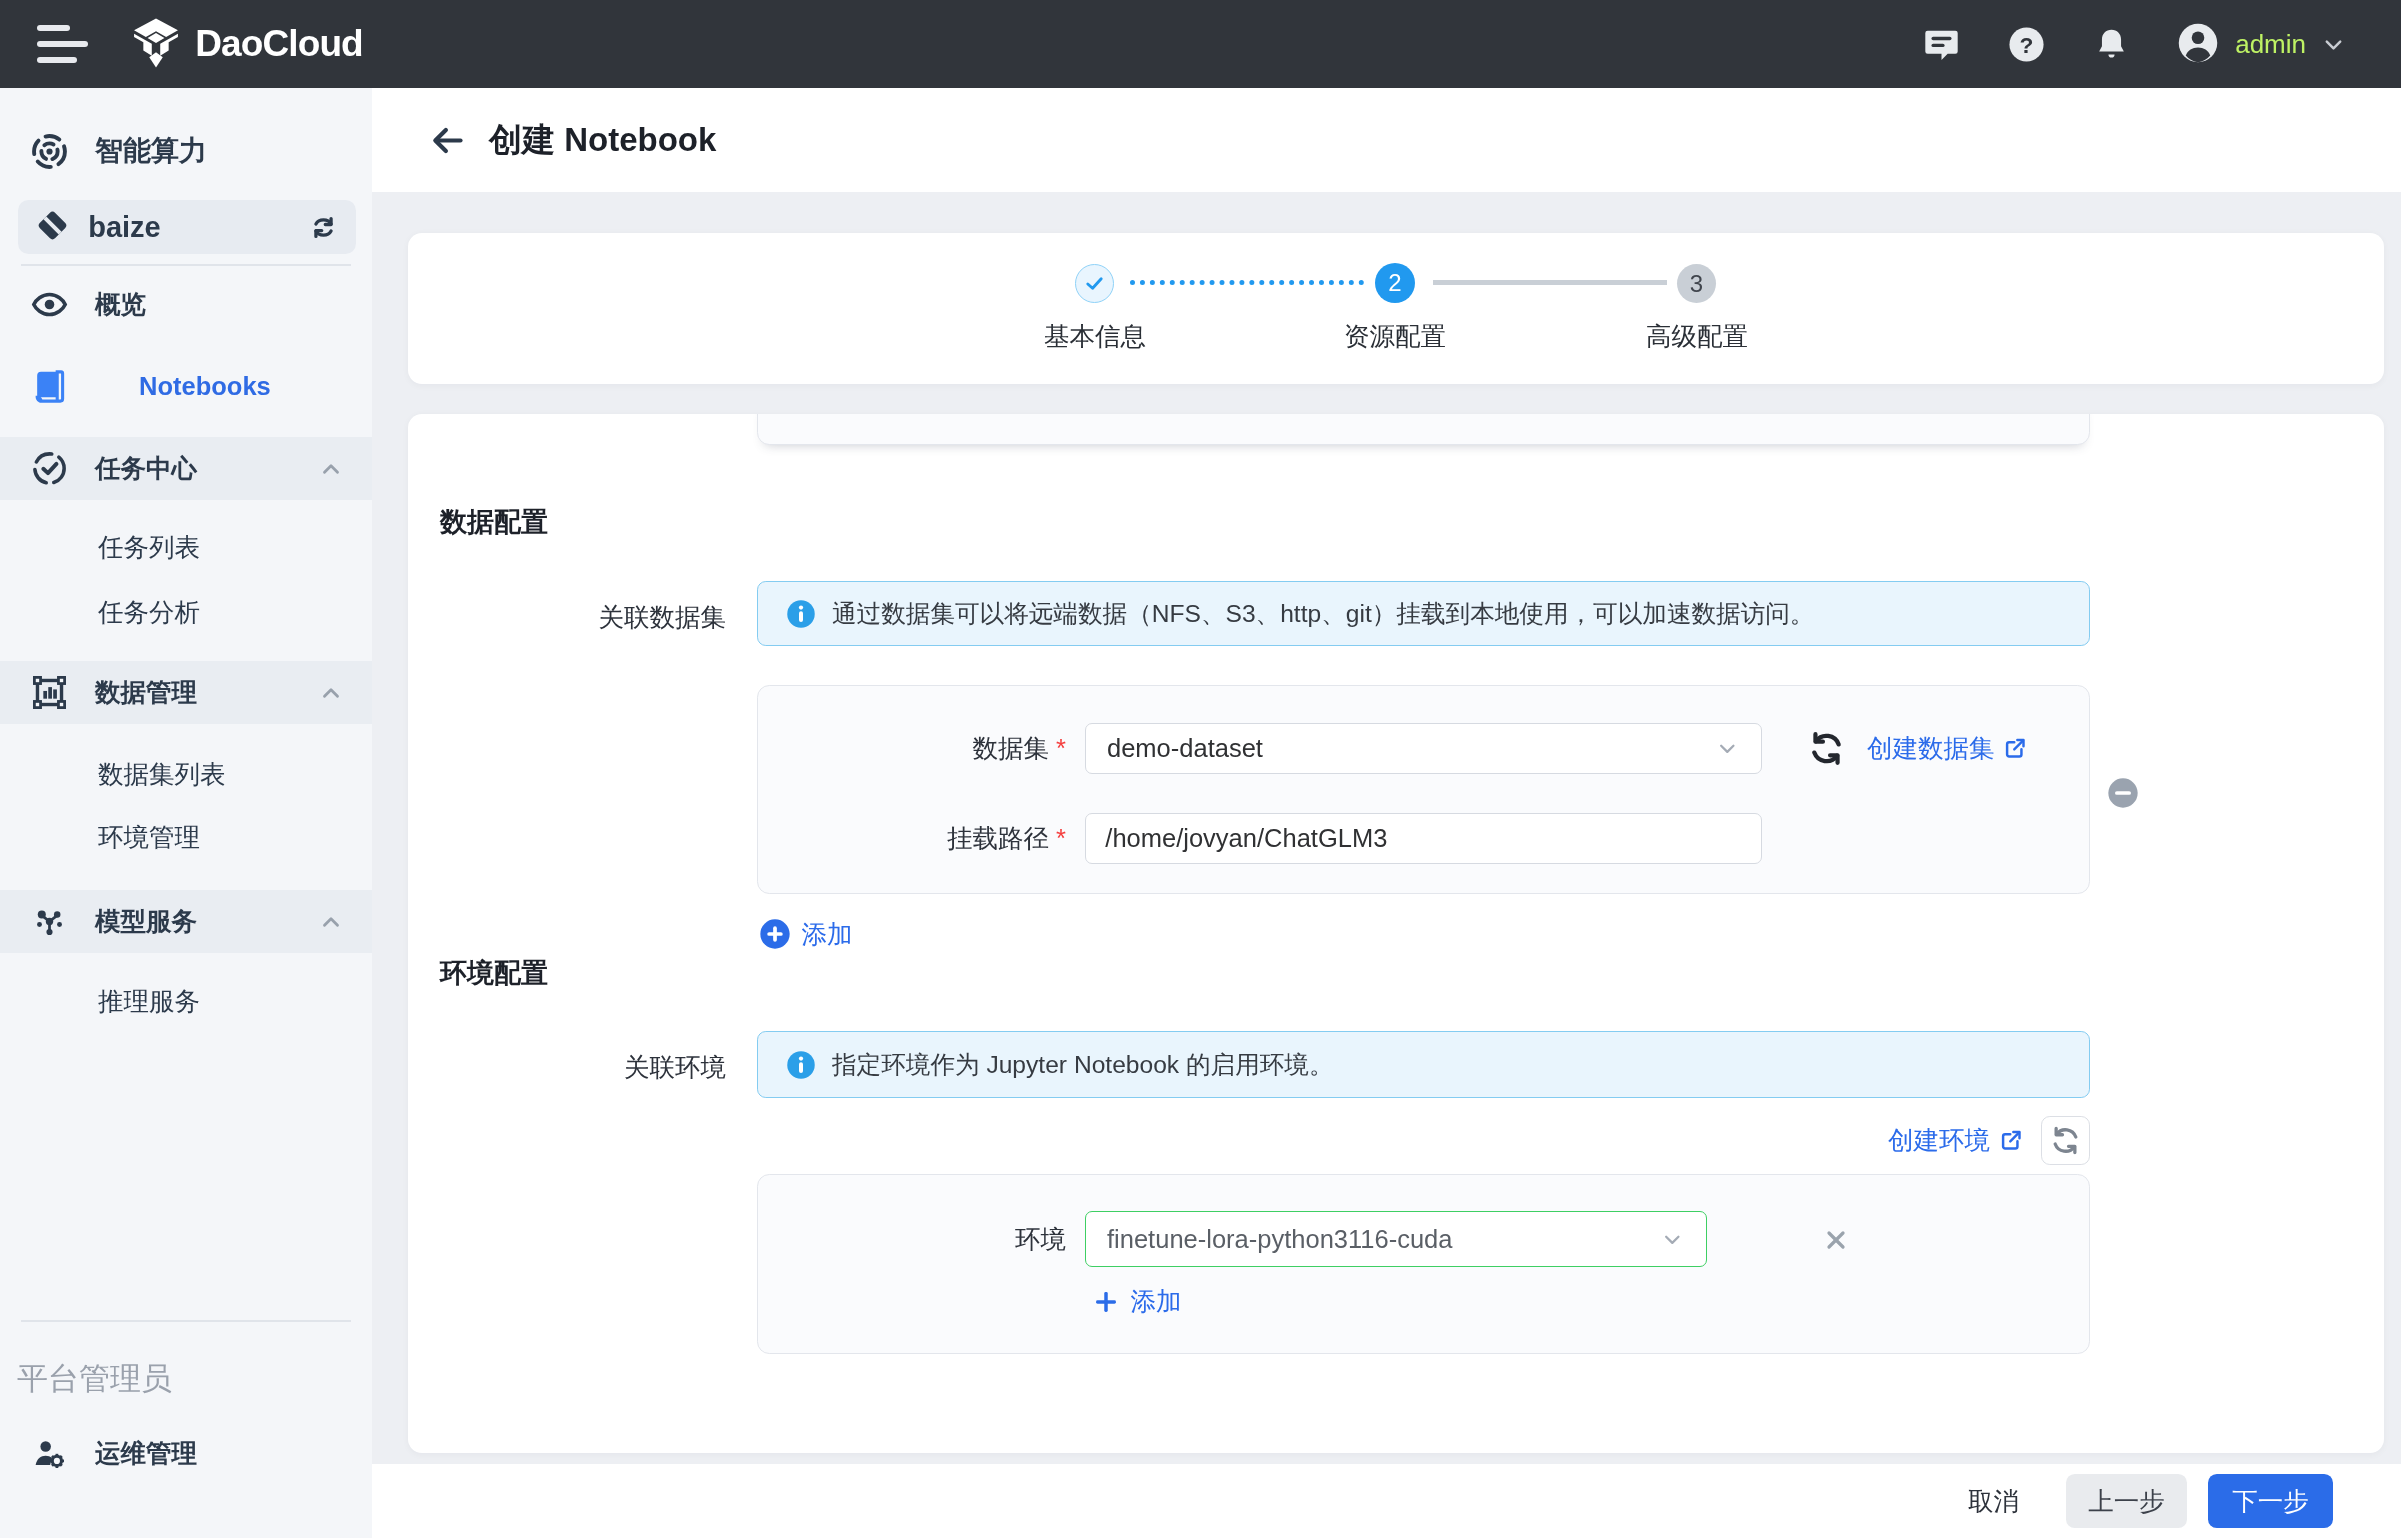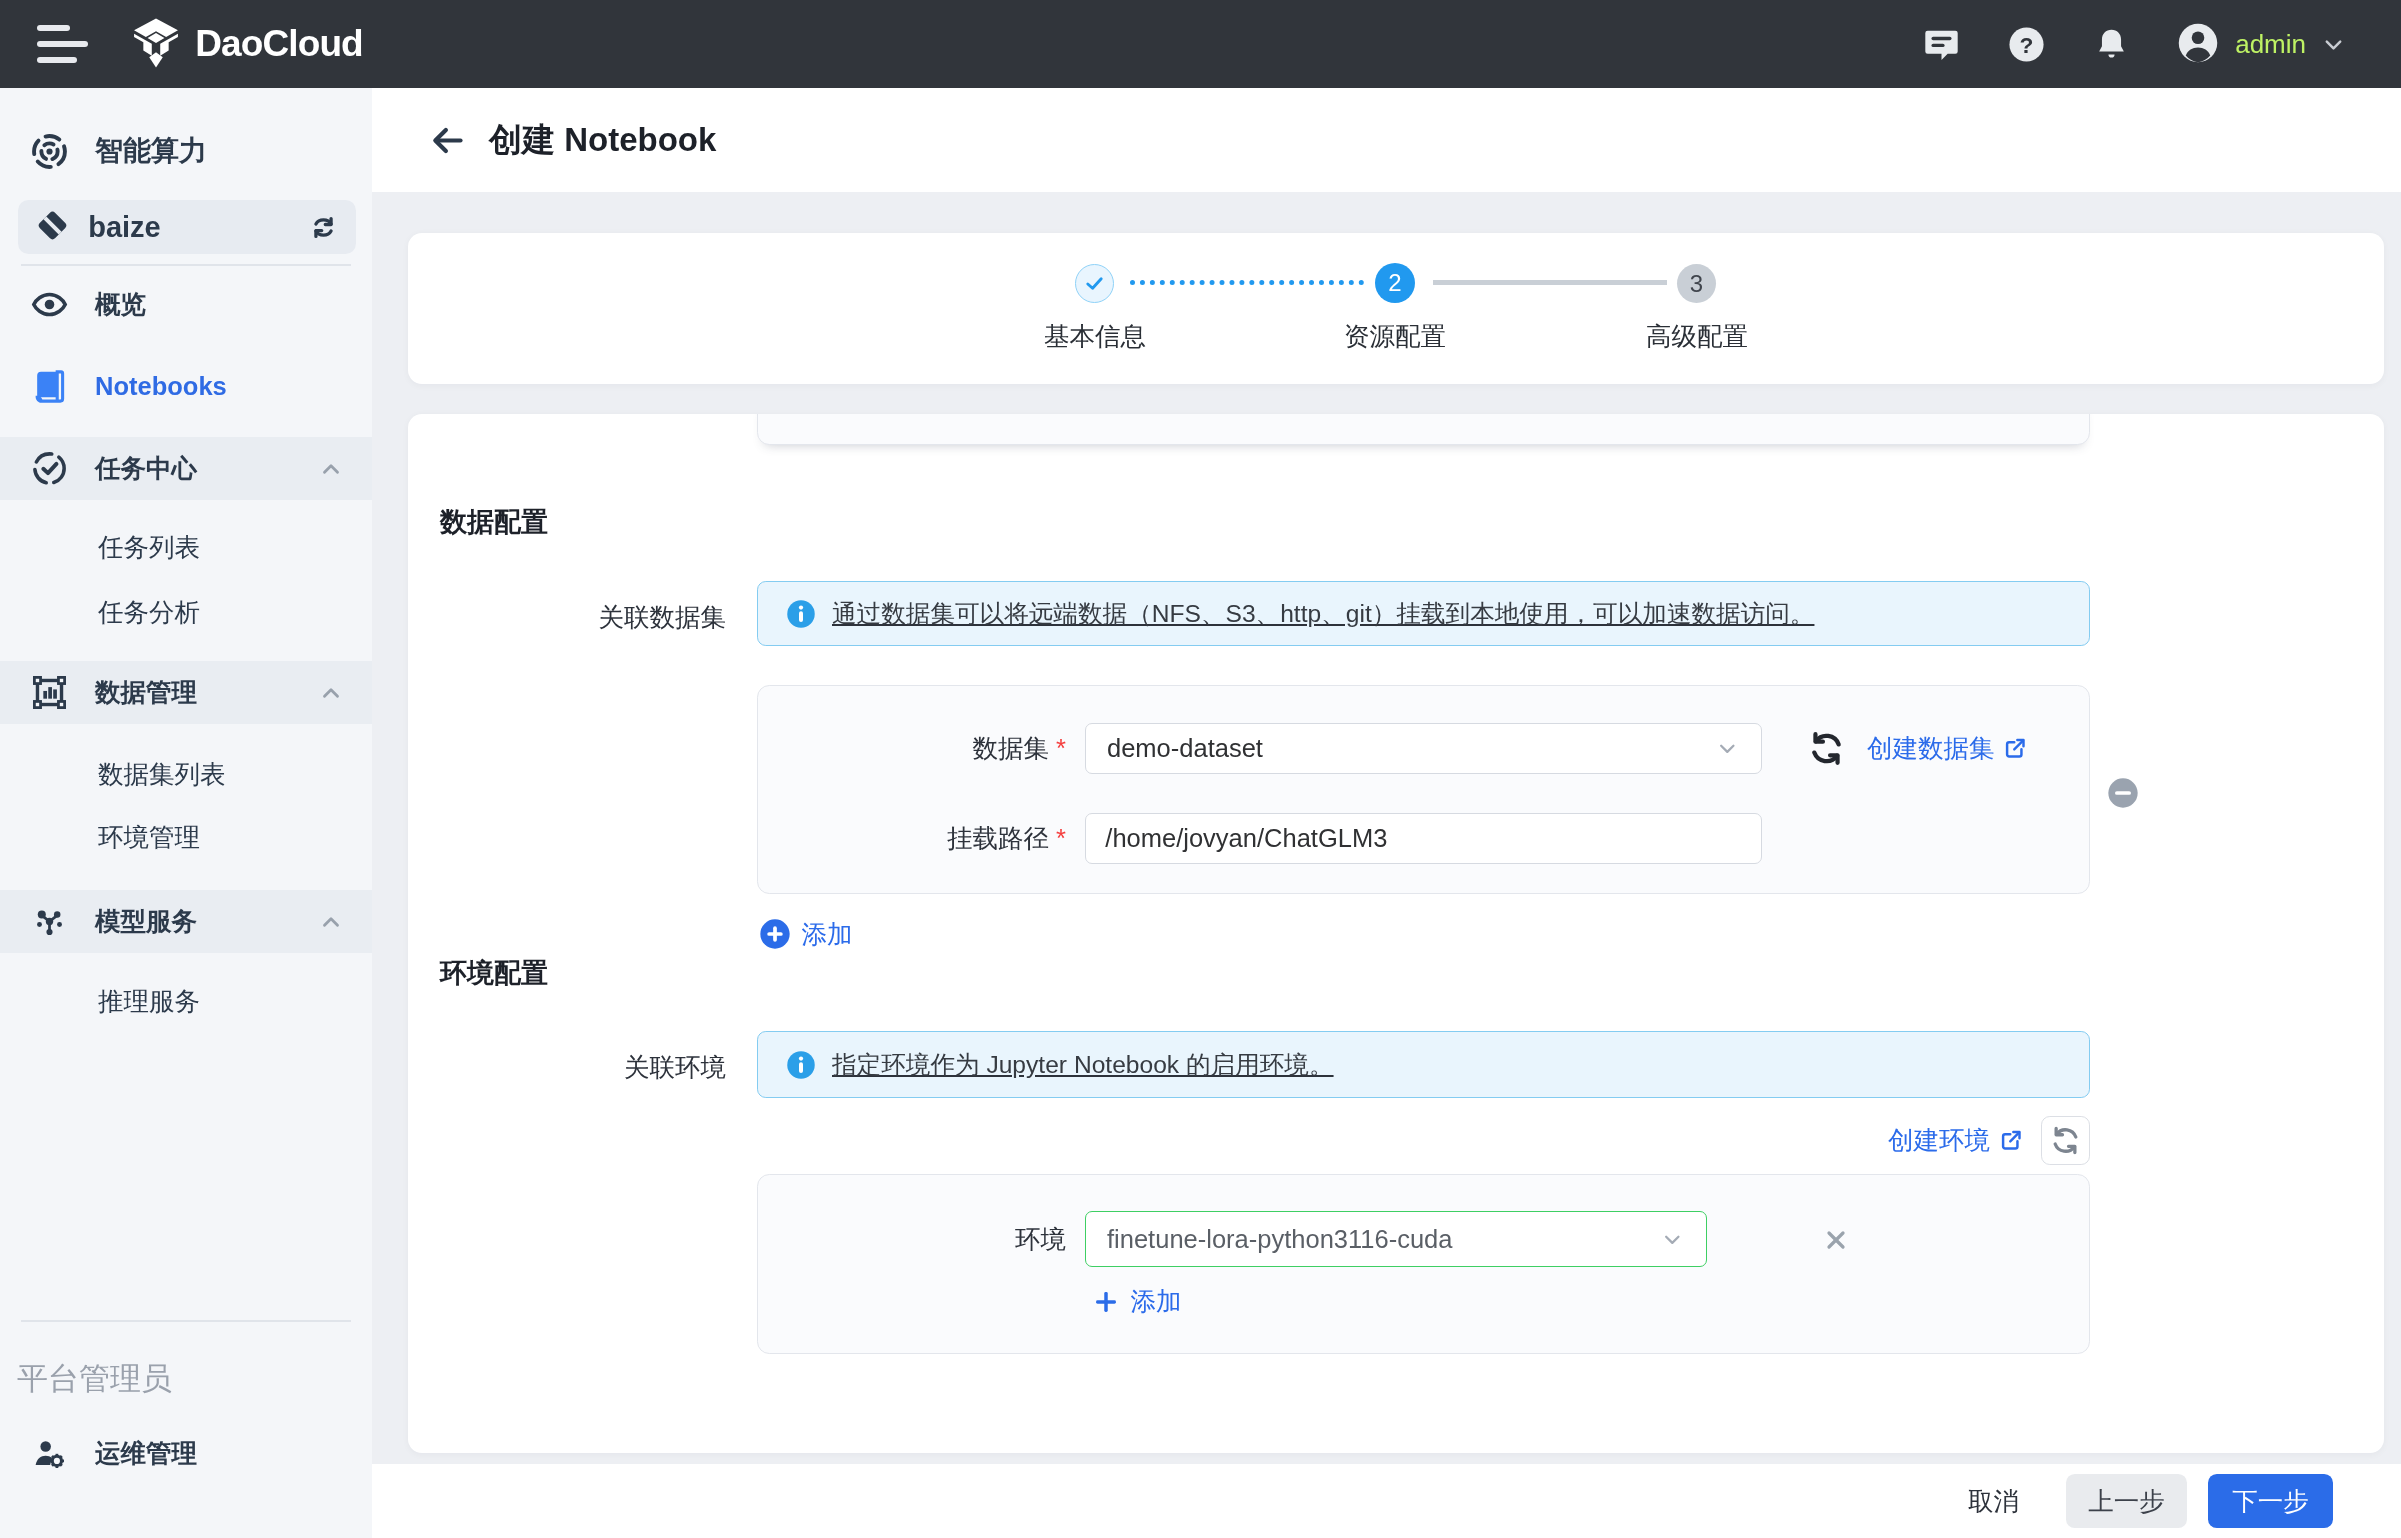--- a/index.html
+++ b/index.html
@@ -25,21 +25,21 @@
   .user-chip{display:flex;align-items:center;gap:16px;cursor:pointer;}
   .user-name{color:#bef264;font-size:26px;}
 
   
   .sidebar{position:absolute;left:0;top:88px;width:372px;height:1450px;background:#f4f6f9;}
   .side-row{position:absolute;left:0;width:372px;height:63px;display:flex;align-items:center;cursor:pointer;}
   .side-row.hl{background:#e9edf2;}
   .side-icon{position:absolute;left:30px;width:39px;height:39px;display:flex;align-items:center;justify-content:center;}
   .side-label{position:absolute;left:95px;font-size:25.5px;font-weight:700;color:var(--navy);}
   .side-label.sub{font-weight:500;left:98px;}
-  .side-label.active{color:var(--sidebar-active-text);}
+  .side-label.active{color:var(--sidebar-active-text);margin-left:44px;}
   .side-chev{position:absolute;right:26px;width:30px;height:30px;display:flex;align-items:center;justify-content:center;}
   .product-row{position:absolute;left:0;top:35px;width:372px;height:56px;display:flex;align-items:center;}
   .workspace{position:absolute;left:17.6px;top:112px;width:338px;height:54px;background:#e7ebf1;border-radius:10.5px;display:flex;align-items:center;cursor:pointer;}
   .workspace .ws-icon{margin-left:16px;}
   .workspace .ws-label{margin-left:17.6px;font-size:29px;font-weight:700;color:var(--navy);}
   .workspace .ws-swap{margin-left:auto;margin-right:16px;display:flex;}
   .side-divider{position:absolute;left:21px;width:330px;height:1.8px;background:#e0e4ea;}
   .side-section-label{position:absolute;left:17px;font-size:31px;color:#9aa1ac;}
 
   
@@ -63,21 +63,21 @@
   .conn{position:absolute;top:47px;height:0;}
   .conn.dotted{left:722px;width:234px;border-top:5.3px dotted var(--step-active);}
   .conn.solid{left:1025px;width:234px;border-top:5.3px solid #c9cfd6;}
   .step-label{position:absolute;top:86px;width:176px;text-align:center;font-size:25.5px;color:#2a2f36;}
 
   
   .content-card{position:absolute;left:36px;top:222px;width:1976px;height:1039px;overflow:hidden;}
   .partial-card{position:absolute;left:349px;top:-16px;width:1333px;height:47px;background:var(--card-bg);border:0.9px solid var(--card-border);border-radius:12.3px;box-shadow:0 7px 10.5px -7px rgba(60,70,90,.28);}
   .section-title{position:absolute;left:32px;font-size:27px;font-weight:700;color:var(--ink-strong);}
   .row-label{position:absolute;left:0;width:318px;text-align:right;font-size:25.5px;color:var(--ink);}
-  .banner{position:absolute;left:349px;width:1333px;background:var(--info-bg);border:1.8px solid var(--info-border);border-radius:8.8px;display:flex;align-items:center;gap:16px;padding-left:28px;text-decoration:underline;}
+  .banner{position:absolute;left:349px;width:1333px;background:var(--info-bg);border:1.8px solid var(--info-border);border-radius:8.8px;display:flex;align-items:center;gap:16px;padding-left:28px;}
   .banner-text{font-size:24.6px;color:#363b42;}
   .subcard{position:absolute;left:349px;width:1333px;background:var(--card-bg);border:0.9px solid var(--card-border);border-radius:12.3px;}
   .field-label{position:absolute;left:0;width:308px;display:flex;align-items:center;justify-content:flex-end;gap:7px;font-size:25.5px;color:var(--ink);}
   .req{color:#f53f3f;font-size:25.5px;}
   .select{position:absolute;background:#fff;border:0.9px solid var(--input-border);border-radius:7px;display:flex;align-items:center;padding:0 21px;font-size:25.5px;color:#303133;cursor:pointer;}
   .select .chev{margin-left:auto;display:flex;}
   .text-input{position:absolute;background:#fff;border:0.9px solid var(--input-border);border-radius:7px;padding:0 19.3px;font-size:25.5px;color:#303133;font-family:inherit;}
   .inline-link{display:flex;align-items:center;gap:8.8px;color:var(--link);font-size:25.5px;cursor:pointer;white-space:nowrap;}
   .icon-btn{width:40px;height:40px;display:flex;align-items:center;justify-content:center;cursor:pointer;}
   .add-row{position:absolute;display:flex;align-items:center;gap:10.5px;cursor:pointer;}

